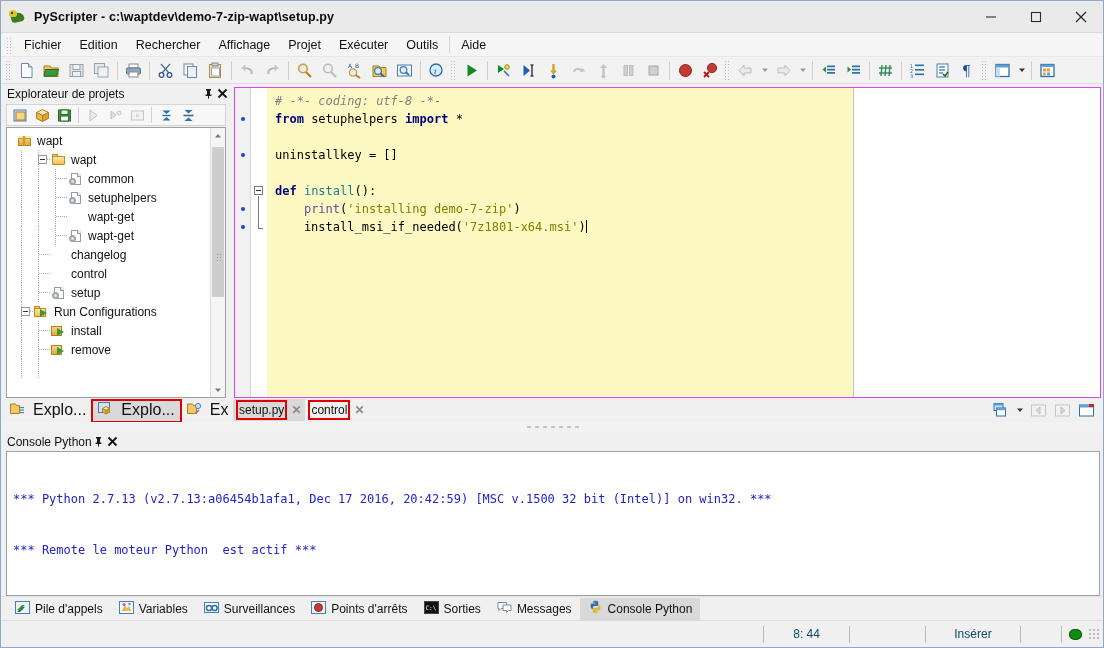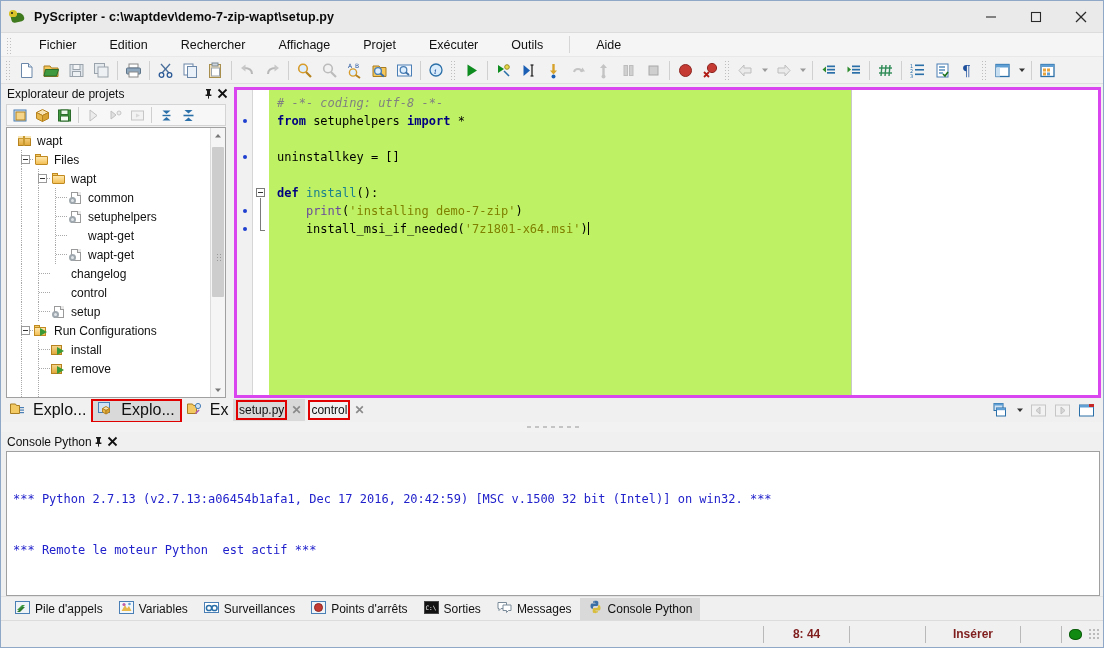--- a/index.html
+++ b/index.html
@@ -55,21 +55,20 @@
   }
   .win-btn svg { display: block; }
 
   
   .menubar {
     height: 24px; flex: 0 0 24px;
     background: #f5f5f5;
     display: flex; align-items: center;
     padding-left: 4px;
     border-bottom: 1px solid #e8e8e8;
-    gap: 15px;
   }
   .grip {
     width: 7px; height: 18px; margin-right: 3px;
     background-image: radial-gradient(#c0c0c0 38%, transparent 40%);
     background-size: 3px 3px; background-position: 1px 1px;
     flex: 0 0 7px;
   }
   .menu-item {
     padding: 3px 9px; font-size: 12.5px; color: #111;
     white-space: nowrap;
@@ -214,21 +213,21 @@
     padding: 0 5px; font-size: 16px; color: #111;
     border: 1px solid transparent; white-space: nowrap;
   }
   .etab.sel { background: #d9d9d9; }
   .etab.hl { outline: 2px solid #e00000; outline-offset: -1px; }
 
   
   .editor-col { flex: 1 1 auto; display: flex; flex-direction: column; min-width:0; min-height:0;}
   .editor-area {
     flex: 1 1 auto; margin: 3px 2px 0 5px;
-    border: 3px solid #d946ef; background: #bef264;
+    border: 1px solid #d946ef; background: #fef9c3;
     display: flex; min-height: 0; position: relative;
   }
   .ed-left { flex: 1 1 auto; display: flex; min-width: 0; }
   .ed-gutter {
     width: 16px; flex: 0 0 16px; background: #f1f1f1;
     border-right: 1px solid #d6d6d6; position: relative;
   }
   .ed-fold {
     width: 16px; flex: 0 0 16px; background: #fff; position: relative;
   }
@@ -328,21 +327,21 @@
   }
   .btab.sel { background: #d9d9d9; }
 
   
   .statusbar {
     height: 27px; flex: 0 0 27px;
     background: #f0f0f0; border-top: 1px solid #dcdcdc;
     display: flex; align-items: center;
   }
   .sb-sep { width: 1px; height: 17px; background: #b9b9b9; }
-  .sb-cell { display: flex; align-items: center; justify-content: center; height: 18px; font-size: 12px; color: #7f1d1d; font-weight: bold; }
+  .sb-cell { display: flex; align-items: center; justify-content: center; height: 18px; font-size: 12px; color: #0c4a6e; }
   .sb-grip {
     width: 12px; height: 12px; margin-left: auto; margin-right: 3px;
     background-image: radial-gradient(#bbb 38%, transparent 40%);
     background-size: 4px 4px;
   }
   .green-dot {
     width: 13px; height: 11px; background: #108a10;
     border-radius: 45%; border: 1px solid #0a5c0a;
   }
 </style>
@@ -762,31 +761,20 @@
         <div class="tree-wrap">
           <div class="tree" id="tree">
               <div class="tnode">
                 <span class="tindent" style="width:6px"></span>
                 <span class="ticon ic-box">
                   <span class="b1"></span>
                   <span class="b2"></span>
                   <span class="b3"></span>
                 </span>
                 <span class="tlabel">wapt</span>
-              </div>
-              <div class="tnode">
-                <span class="dotline" style="left:10px"></span>
-                <span class="dothorz" style="left:11px;width:11px"></span>
-                <span class="expander" style="left:10px"></span>
-                <span class="tindent" style="width:23px"></span>
-                <span class="ticon ic-folder">
-                  <span class="f2"></span>
-                  <span class="f1"></span>
-                </span>
-                <span class="tlabel">Files</span>
               </div>
               <div class="tnode">
                 <span class="dotline" style="left:10px"></span>
                 <span class="dotline" style="left:27px"></span>
                 <span class="dothorz" style="left:28px;width:11px"></span>
                 <span class="expander" style="left:27px"></span>
                 <span class="tindent" style="width:40px"></span>
                 <span class="ticon ic-folder">
                   <span class="f2"></span>
                   <span class="f1"></span>

